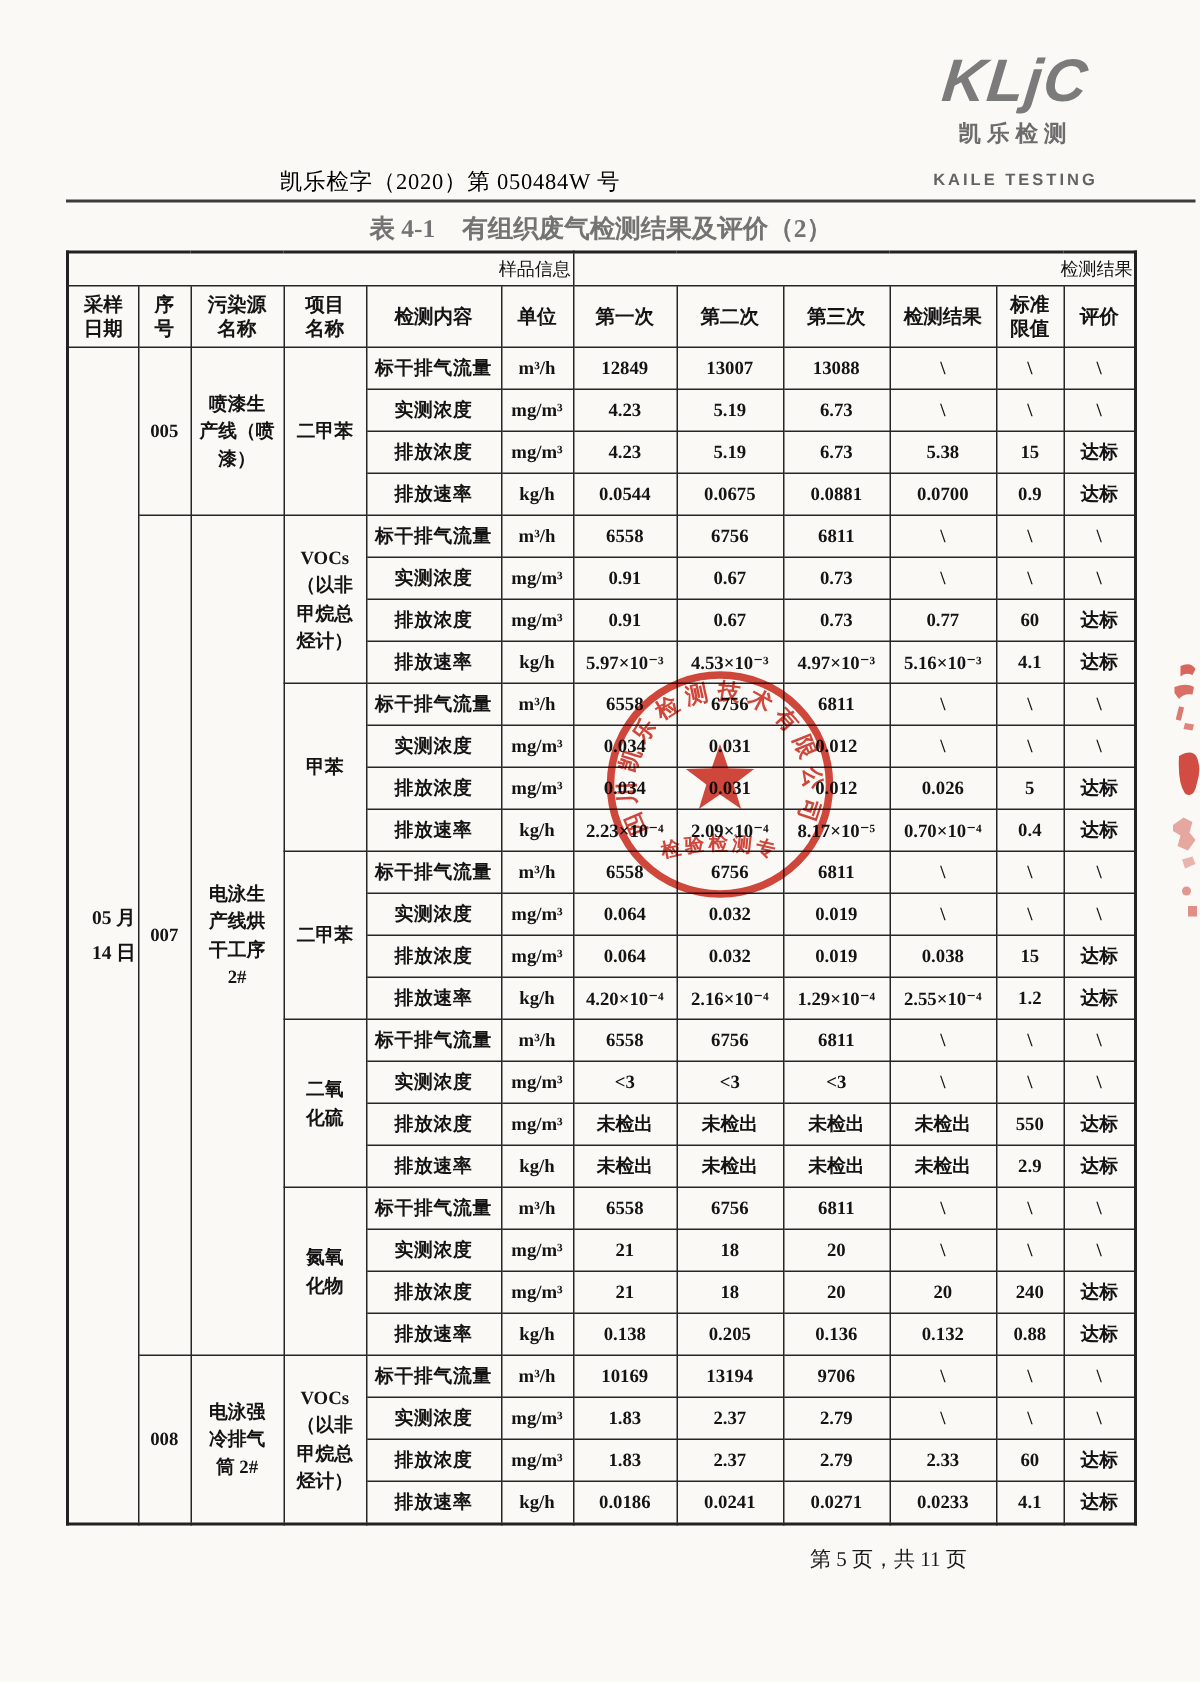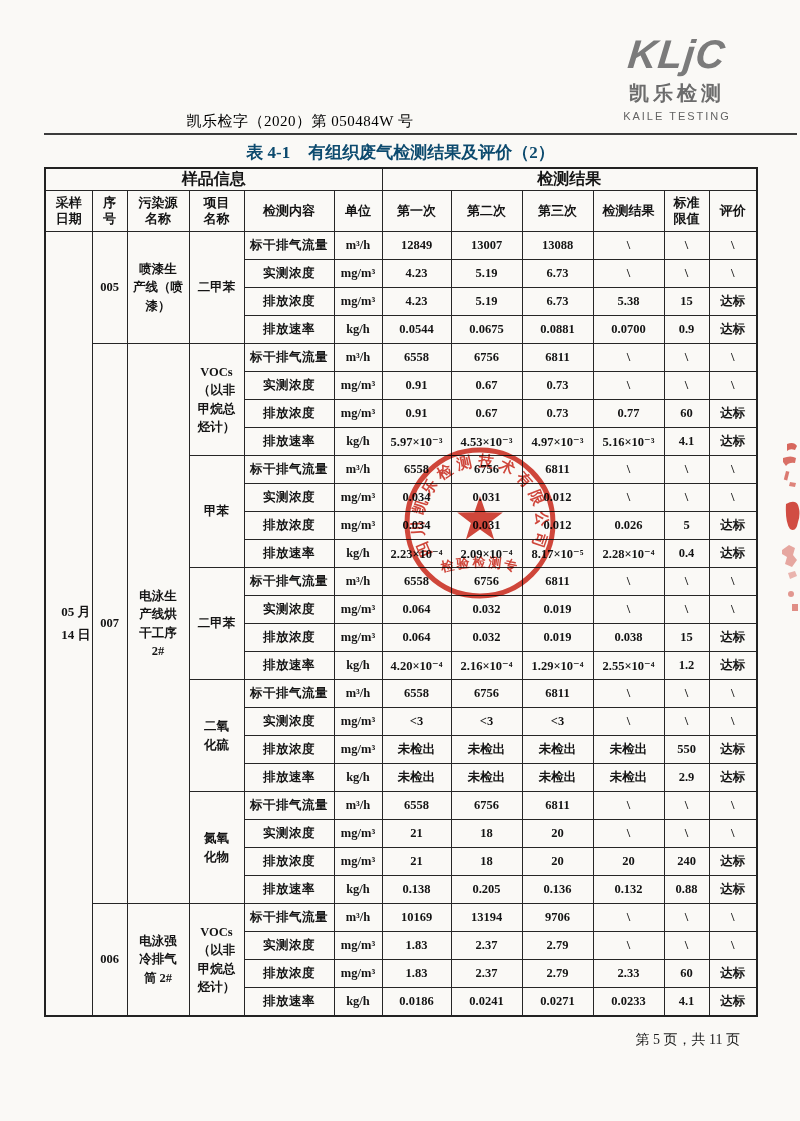--- a/index.html
+++ b/index.html
@@ -9,54 +9,54 @@
     font-family:"Liberation Serif","DejaVu Serif",serif;
     color:#161616;
   }
   
   .logo{position:absolute;top:34px;right:38px;width:170px;text-align:center;color:#777;}
   .logo .mark{
     font-family:"Liberation Sans","DejaVu Sans",sans-serif;
     font-size:40px;font-weight:bold;font-style:italic;letter-spacing:1px;
     transform:skewX(-6deg);color:#7b7b7b;line-height:1;
   }
-  .logo .cn{font-size:20px;letter-spacing:4px;color:#6c6c6c;font-weight:bold;margin-top:6px;}
+  .logo .cn{font-size:15px;letter-spacing:4px;color:#6c6c6c;font-weight:bold;margin-top:6px;}
   .logo .en{font-family:"Liberation Sans","DejaVu Sans",sans-serif;
-    font-size:11px;font-weight:normal;letter-spacing:2px;color:#636363;margin-top:3px;}
+    font-size:11px;font-weight:bold;letter-spacing:2px;color:#636363;margin-top:15px;}
   
   .doc-number{position:absolute;top:112px;left:0;width:600px;text-align:center;
     font-size:15px;letter-spacing:.5px;color:#000000;}
   .rule{position:absolute;top:133px;left:44px;width:753px;height:2px;background:#3c3c3c;}
   .table-title{position:absolute;top:141px;left:44px;width:713px;text-align:center;
-    font-size:17px;font-weight:bold;color:#0c4a6e;}
+    font-size:17px;font-weight:bold;color:#737373;}
   .table-title .gap{display:inline-block;width:18px;}
   
   table.results{
     position:absolute;left:44px;top:167px;width:713px;
     border-collapse:collapse;table-layout:fixed;
     font-family:"Liberation Serif","DejaVu Serif",serif;
   }
   table.results th,table.results td{
     border:1px solid #262626;text-align:center;vertical-align:middle;
     padding:0 1px;overflow:hidden;color:#141414;
   }
   table.results{border:2px solid #222;}
-  tr.group th{height:21px;font-size:16px;font-weight:bold;}
+  tr.group th{height:21px;font-size:12px;font-weight:normal;text-align:right;}
   tr.cols th{height:40px;font-size:13px;font-weight:bold;white-space:pre-line;line-height:1.25;}
   tbody td{height:27px;font-size:12.5px;font-weight:bold;}
   tbody td.info{white-space:pre-line;line-height:1.45;font-size:12.5px;}
   tbody td.date{font-size:13px;line-height:1.7;text-align:right;}
   tbody td.lbl{font-size:12.5px;letter-spacing:.5px;}
   
   .stamp{position:absolute;left:400px;top:443px;width:160px;height:160px;
     mix-blend-mode:multiply;opacity:.92;}
   .edge-seal{position:absolute;left:778px;top:438px;width:22px;height:180px;
     mix-blend-mode:multiply;}
   
-  .footer{position:absolute;top:1031px;left:540px;width:200px;text-align:right;
+  .footer{position:absolute;top:1031px;left:540px;width:200px;text-align:left;
     font-size:14px;color:#1a1a1a;}
 </style>
 </head>
 <body>
 
 <div class="logo">
   <div class="mark">KLjC</div>
   <div class="cn">凯乐检测</div>
   <div class="en">KAILE TESTING</div>
 </div>
@@ -235,21 +235,21 @@
         <td>0.026</td>
         <td>5</td>
         <td>达标</td>
       </tr>
       <tr>
         <td class="lbl">排放速率</td>
         <td>kg/h</td>
         <td>2.23×10⁻⁴</td>
         <td>2.09×10⁻⁴</td>
         <td>8.17×10⁻⁵</td>
-        <td>2.28×10⁻⁴</td>
+        <td>0.70×10⁻⁴</td>
         <td>0.4</td>
         <td>达标</td>
       </tr>
       <tr>
         <td rowspan="4" class="info">二甲苯</td>
         <td class="lbl">标干排气流量</td>
         <td>m³/h</td>
         <td>6558</td>
         <td>6756</td>
         <td>6811</td>
@@ -365,21 +365,21 @@
         <td class="lbl">排放速率</td>
         <td>kg/h</td>
         <td>0.138</td>
         <td>0.205</td>
         <td>0.136</td>
         <td>0.132</td>
         <td>0.88</td>
         <td>达标</td>
       </tr>
       <tr>
-        <td rowspan="4" class="info">006</td>
+        <td rowspan="4" class="info">008</td>
         <td rowspan="4" class="info">电泳强
 冷排气
 筒 2#</td>
         <td rowspan="4" class="info">VOCs
 （以非
 甲烷总
 烃计）</td>
         <td class="lbl">标干排气流量</td>
         <td>m³/h</td>
         <td>10169</td>

